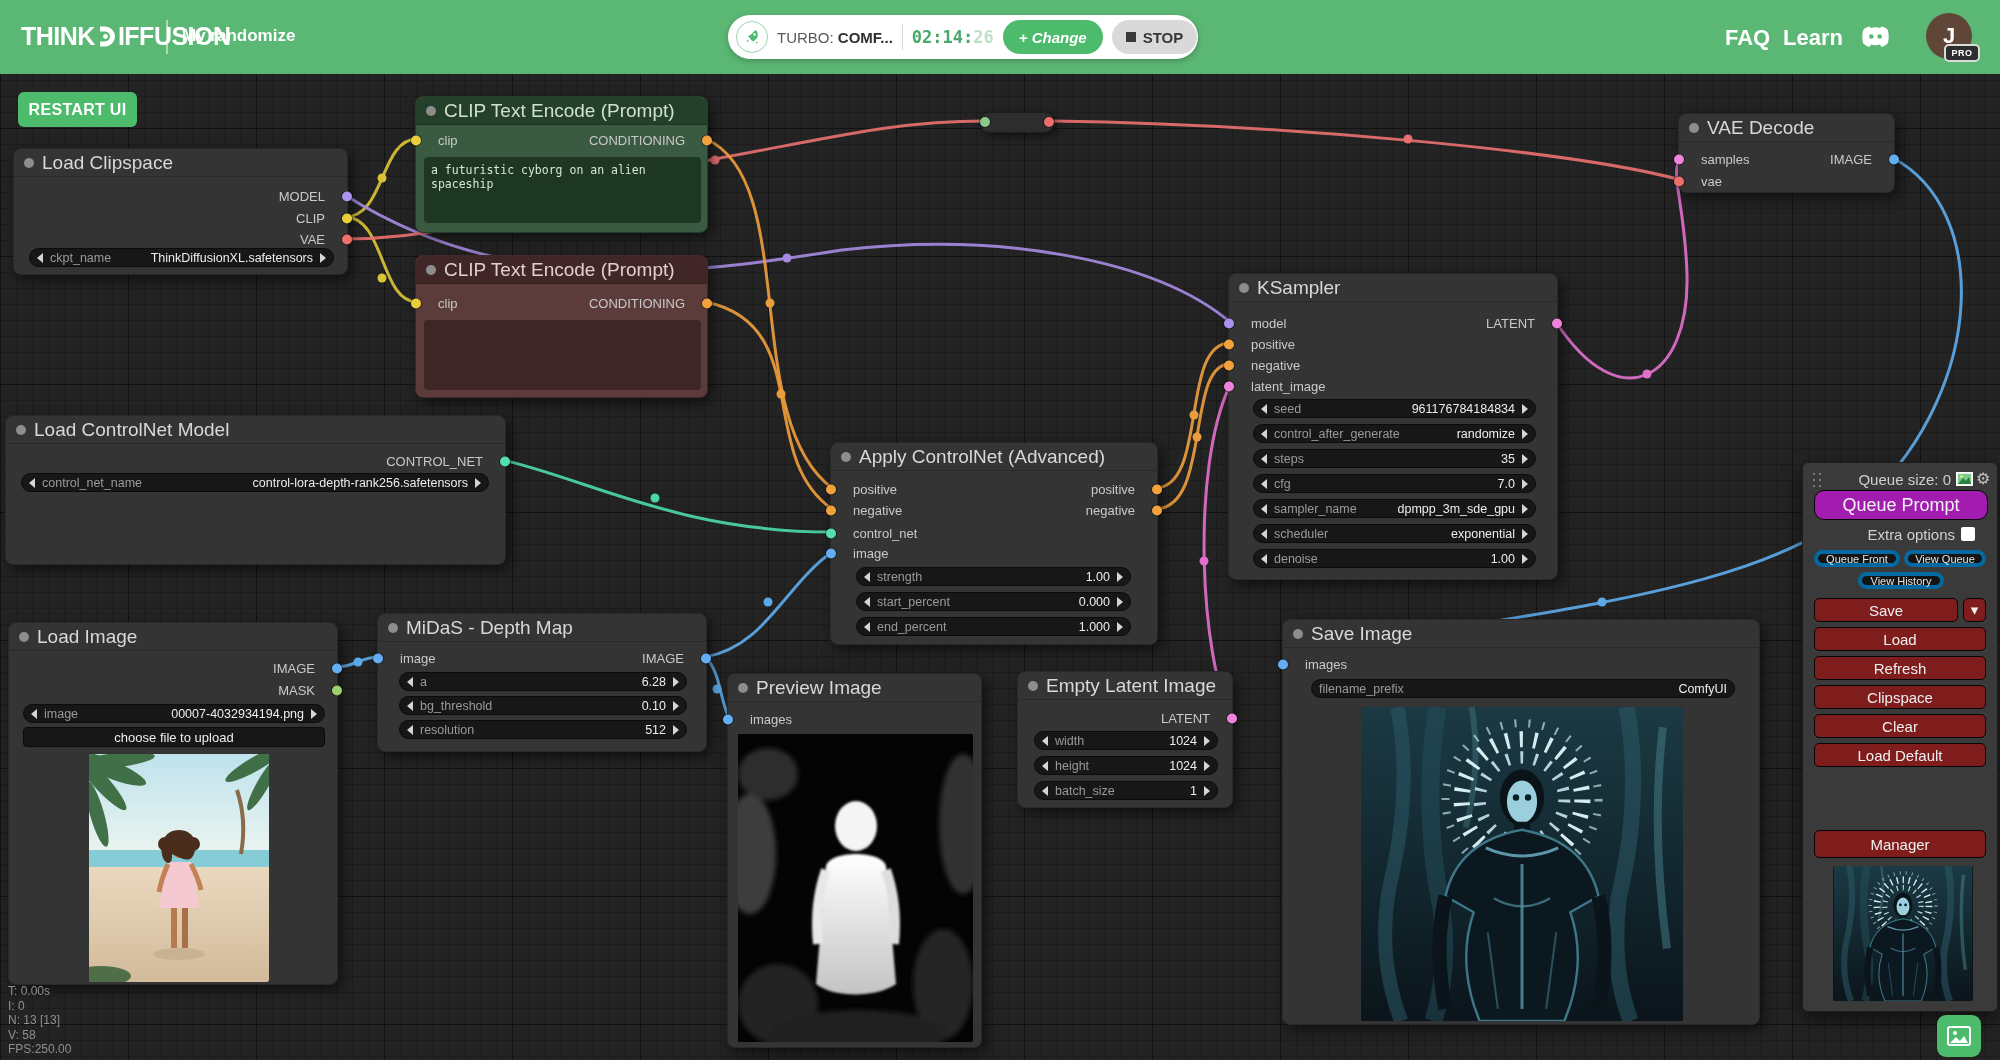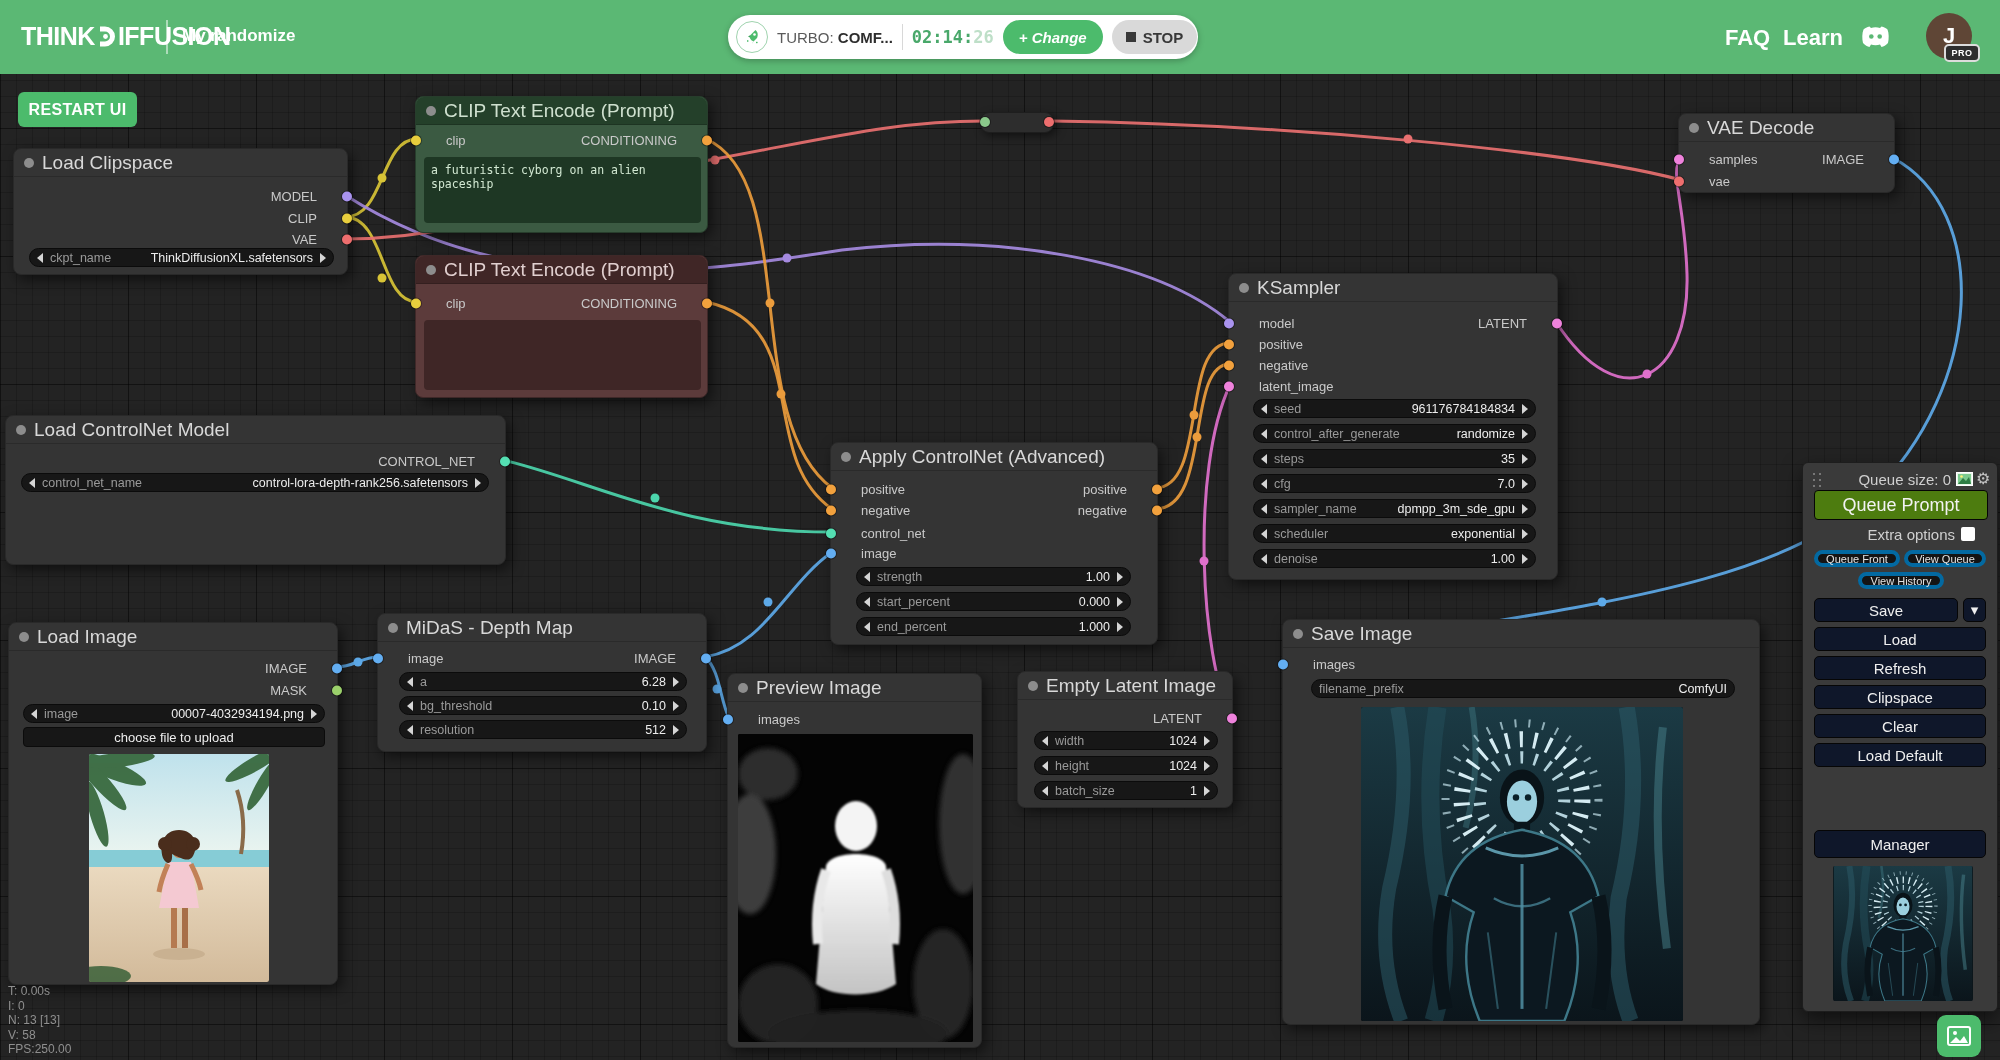--- a/index.html
+++ b/index.html
@@ -51,21 +51,21 @@
   .wires path{fill:none;stroke-width:3;stroke-linecap:round;opacity:.92;}
   .w-yellow{stroke:#d8c436;} .w-purple{stroke:#a58ae0;} .w-red{stroke:#e87070;} .w-orange{stroke:#eb9c3c;}
   .w-teal{stroke:#4cd6ad;} .w-blue{stroke:#5da9e8;} .w-pink{stroke:#e070cc;}
 
   
   .node{position:absolute;background:#343434;border:1px solid #292929;border-radius:8px;
     box-shadow:4px 5px 14px rgba(0,0,0,.55);color:#c9c9c9;z-index:2;box-sizing:border-box;}
   .ntitle{display:flex;align-items:center;gap:8px;height:27px;padding:0 10px;font-size:19px;color:#d8d8d8;
     border-bottom:1px solid rgba(0,0,0,.18);}
   .tdot{width:10px;height:10px;border-radius:50%;background:#8d8d8d;flex:none;}
-  .port{position:absolute;display:flex;align-items:center;gap:25px;transform:translateY(-50%);
+  .port{position:absolute;display:flex;align-items:center;gap:17px;transform:translateY(-50%);
     font-size:13px;color:#c9c9c9;white-space:nowrap;}
   .port.in{left:-5px;} .port.out{right:-5px;}
   .pdot{width:10px;height:10px;border-radius:50%;flex:none;box-shadow:0 0 0 1px rgba(0,0,0,.35);}
   .c-model{background:#a993ee;} .c-clip{background:#e8ce3d;} .c-vae{background:#ee6e6e;} .c-cond{background:#f2a13d;}
   .c-cnet{background:#54dfb2;} .c-img{background:#63aef2;} .c-mask{background:#9bd06b;} .c-latent{background:#ef82dc;}
   .c-rr-in{background:#8bc98b;}
   .widget{position:absolute;display:flex;align-items:center;background:#171717;border:1px solid #0b0b0b;
     border-radius:10px;height:19px;padding:0 7px;font-size:12.5px;gap:7px;box-sizing:border-box;}
   .wlabel{color:#9a9a9a;overflow:hidden;white-space:nowrap;text-align:right;}
   .wvalue{margin-left:auto;color:#ededed;white-space:nowrap;}
@@ -88,27 +88,27 @@
   .reroute .pdot{position:absolute;top:4px;}
 
   
   .panel{position:absolute;left:1802px;top:462px;width:194px;height:548px;background:#3a3a3a;
     border:1px solid #1d1d1d;border-radius:6px;box-shadow:0 8px 20px rgba(0,0,0,.55);z-index:5;}
   .drag-handle{position:absolute;left:8px;top:8px;width:12px;height:16px;
     background-image:radial-gradient(#777 1.2px, transparent 1.3px);background-size:6px 6px;}
   .qsize{position:absolute;left:0;top:8px;width:148px;text-align:right;color:#cfcfcf;font-size:15px;}
   .qs-img-icon{position:absolute;left:153px;top:9px;}
   .qs-gear{position:absolute;left:173px;top:6px;color:#c2c2c2;font-size:16px;}
-  .qprompt{position:absolute;left:11px;top:27px;width:172px;height:28px;background:#4d7c0f;border:1px solid #050505;
-    border-radius:4px;color:#f2f2f2;font-size:18px;display:flex;align-items:center;justify-content:center;}
+  .qprompt{position:absolute;left:11px;top:27px;width:172px;height:28px;background:#a21caf;border:1px solid #050505;
+    border-radius:10px;color:#f2f2f2;font-size:18px;display:flex;align-items:center;justify-content:center;}
   .extra{position:absolute;left:0;top:63px;width:152px;text-align:right;color:#cfcfcf;font-size:15px;}
   .chk{position:absolute;left:158px;top:64px;width:14px;height:14px;background:#fff;border-radius:2px;}
   .spill{position:absolute;height:17px;background:#141414;border:4px solid #0369a1;border-radius:9px;
     color:#e3e3e3;font-size:11px;display:flex;align-items:center;justify-content:center;box-sizing:border-box;}
-  .mbtn{position:absolute;left:11px;width:172px;height:24px;background:#0f172a;border:1px solid #060606;
+  .mbtn{position:absolute;left:11px;width:172px;height:24px;background:#7f1d1d;border:1px solid #060606;
     border-radius:5px;color:#efefef;font-size:15px;display:flex;align-items:center;justify-content:center;box-sizing:border-box;}
   .thumb{position:absolute;left:30px;top:403px;width:140px;height:135px;border-radius:2px;overflow:hidden;background:#0a1418;}
 </style>
 </head>
 <body>
 
 <div class="stage">
 
   <svg width="0" height="0" style="position:absolute">
     <defs>

